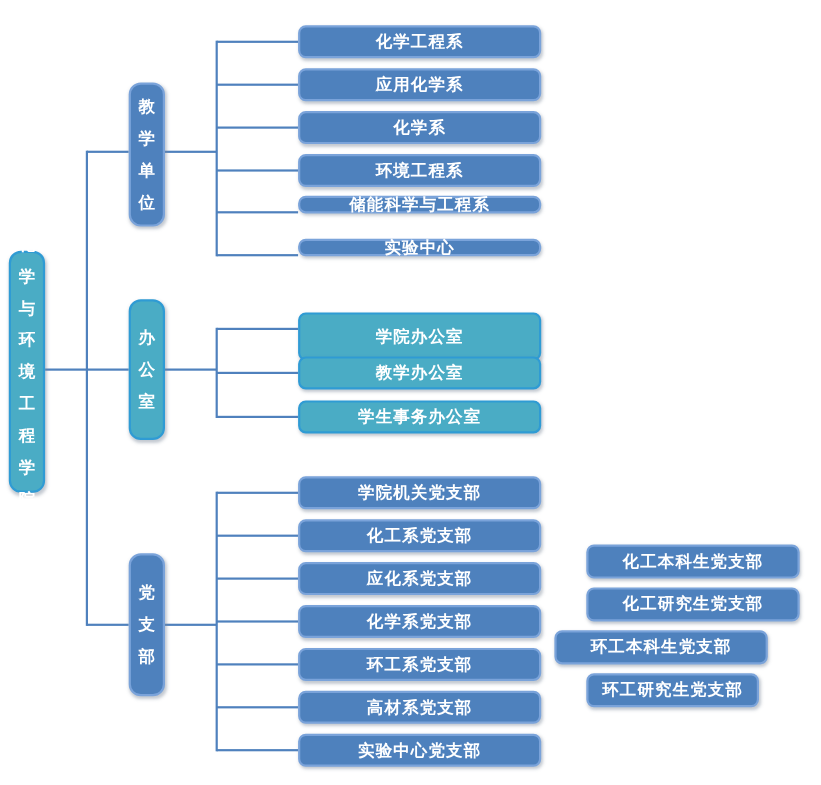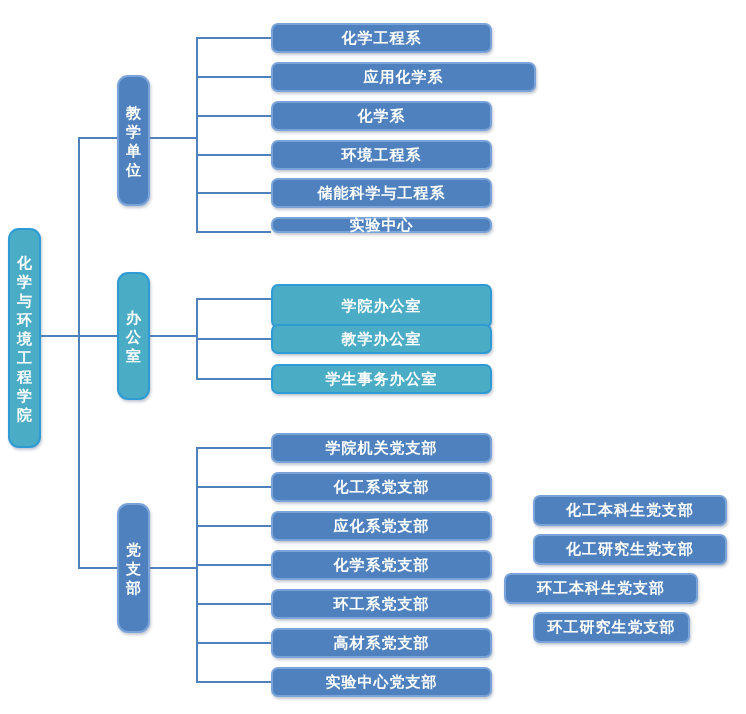--- a/index.html
+++ b/index.html
@@ -12,21 +12,21 @@
     display:flex;align-items:center;justify-content:center;
     color:#fff;font-weight:bold;
     box-shadow:1px 2px 3px rgba(120,132,150,0.45);
   }
   .blue{background:var(--blue-fill);border-color:var(--blue-border);}
   .teal{background:var(--teal-fill);border-color:var(--teal-border);}
   .child{border-radius:7px;font-size:15px;letter-spacing:1px;white-space:nowrap;}
   .vnode{border-radius:11px;}
   .vtext{
     display:block;width:17px;word-break:break-all;text-align:center;
-    font-size:15px;line-height:19px;letter-spacing:0;
+    font-size:15px;line-height:29px;letter-spacing:0;
   }
   .root-node{left:8px;top:228px;width:33px;height:220px;}
   .g0{left:117px;top:75px;width:33px;height:131px;}
   .g1{left:117px;top:272px;width:33px;height:128px;}
   .g2{left:117px;top:503px;width:33px;height:130px;}
   .line{position:absolute;background:var(--line);z-index:1;}
 </style>
 </head>
 <body>
 
@@ -45,33 +45,33 @@
   </div>
 
   <div class="node vnode blue g2">
     <span class="vtext">党支部</span>
   </div>
 
 <div class="node child blue" style="left: 271px; top: 23px; width: 221px; height: 30px;">
       <span>化学工程系</span>
     </div>
     <div class="line" style="left: 197px; top: 37px; width: 74px; height: 2px;"></div>
-    <div class="node child blue" style="left: 271px; top: 62px; width: 265px; height: 30px;">
+    <div class="node child blue" style="left: 271px; top: 62px; width: 221px; height: 30px;">
       <span>应用化学系</span>
     </div>
     <div class="line" style="left: 197px; top: 76px; width: 74px; height: 2px;"></div>
     <div class="node child blue" style="left: 271px; top: 101px; width: 221px; height: 30px;">
       <span>化学系</span>
     </div>
     <div class="line" style="left: 197px; top: 115px; width: 74px; height: 2px;"></div>
     <div class="node child blue" style="left: 271px; top: 140px; width: 221px; height: 30px;">
       <span>环境工程系</span>
     </div>
     <div class="line" style="left: 197px; top: 154px; width: 74px; height: 2px;"></div>
-    <div class="node child blue" style="left: 271px; top: 178px; width: 221px; height: 30px; font-family: Liberation Mono, monospace;">
+    <div class="node child blue" style="left: 271px; top: 178px; width: 221px; height: 16px; font-family: Liberation Mono, monospace;">
       <span>储能科学与工程系</span>
     </div>
     <div class="line" style="left: 197px; top: 192px; width: 74px; height: 2px;"></div>
     <div class="node child blue" style="left: 271px; top: 217px; width: 221px; height: 16px;">
       <span>实验中心</span>
     </div>
     <div class="line" style="left: 197px; top: 231px; width: 74px; height: 2px;"></div>
     <div class="line" style="left: 150px; top: 137px; width: 47px; height: 2px;"></div>
     <div class="line" style="left: 196px; top: 37px; width: 2px; height: 196px;"></div>
     <div class="node child teal" style="left: 271px; top: 284px; width: 221px; height: 44px;">

